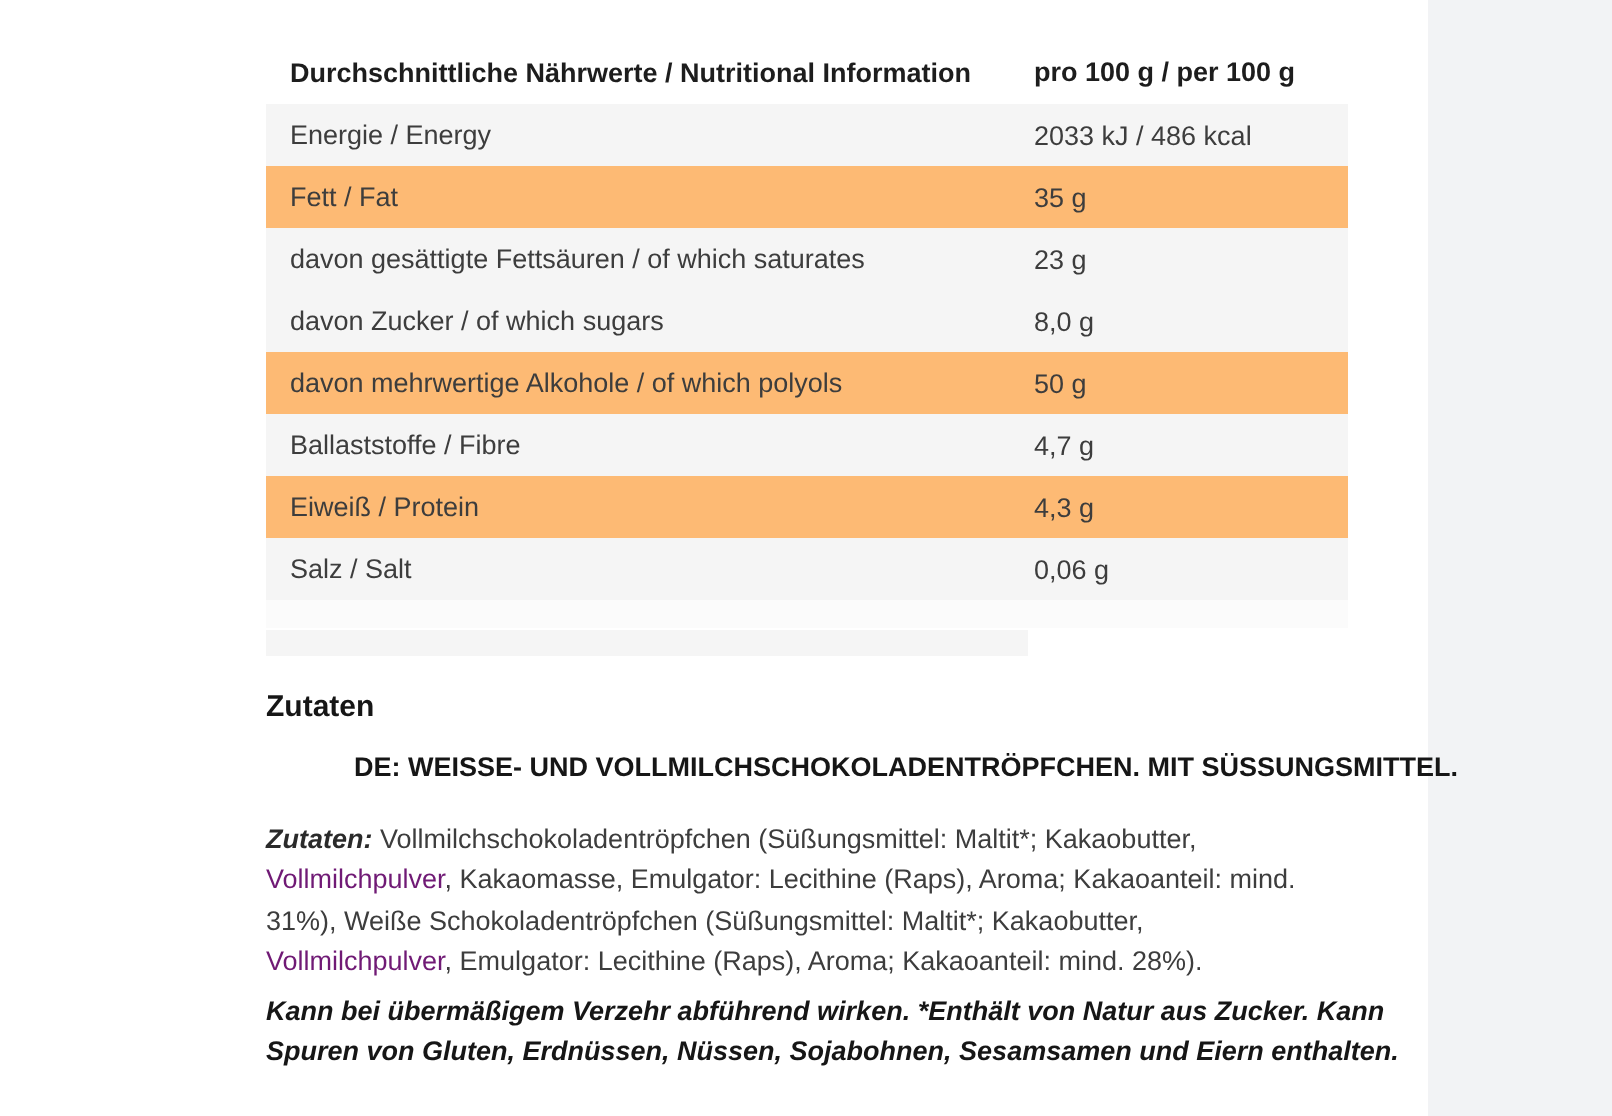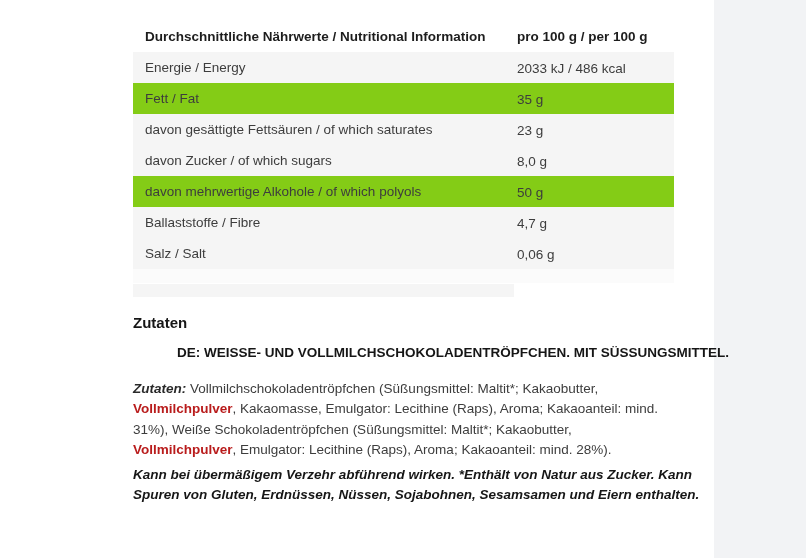--- a/index.html
+++ b/index.html
@@ -37,21 +37,21 @@
   .t-header .val, .t-row .val {
     position: absolute; left: 384px; top: 50%;
     transform: translateY(-50%);
     white-space: nowrap;
   }
   .t-header .val { font-size: 13.5px; font-weight: bold; color: #1d1d1d; }
   .t-row {
     position: relative;
     height: 31px;
     display: flex; align-items: center;
-    background: #84cc16;
+    background: #fdba74;
   }
   .t-row.odd { background: #f5f5f5; }
   .t-row .lbl {
     padding-left: 12px;
     font-size: 13.5px; color: #3d3d3d;
     white-space: nowrap;
   }
   .t-row .val { font-size: 13.5px; color: #3d3d3d; }
   .t-empty-row {
     height: 14px; width: 541px;
@@ -75,21 +75,21 @@
   }
   .ingredients {
     margin-top: 19px;
     font-size: 13.5px; color: #3d3d3d;
   }
   .ingredients .line {
     line-height: 20.3px;
     white-space: nowrap;
   }
   .seg-bold-italic { font-weight: bold; font-style: italic; color: #2a2a2a; }
-  .seg-bold { font-weight: bold; color: #b91c1c; }
+  .seg-bold { font-weight: normal; color: #701a75; }
   .warning {
     margin-top: 5px;
     font-size: 13.5px; font-weight: bold; font-style: italic; color: #161616;
   }
   .warning .line {
     line-height: 20.3px;
     white-space: nowrap;
   }
 </style>
 </head>
@@ -122,20 +122,24 @@
       <span class="val">8,0 g</span>
     </div>
     <div class="t-row">
       <span class="lbl">davon mehrwertige Alkohole / of which polyols</span>
       <span class="val">50 g</span>
     </div>
     <div class="t-row odd">
       <span class="lbl">Ballaststoffe / Fibre</span>
       <span class="val">4,7 g</span>
     </div>
+    <div class="t-row">
+      <span class="lbl">Eiweiß / Protein</span>
+      <span class="val">4,3 g</span>
+    </div>
     <div class="t-row odd">
       <span class="lbl">Salz / Salt</span>
       <span class="val">0,06 g</span>
     </div>
 
     <div class="t-empty-row"></div>
     <div class="t-partial-bar"></div>
   </div>
 
   <div class="zutaten-heading">Zutaten</div>

